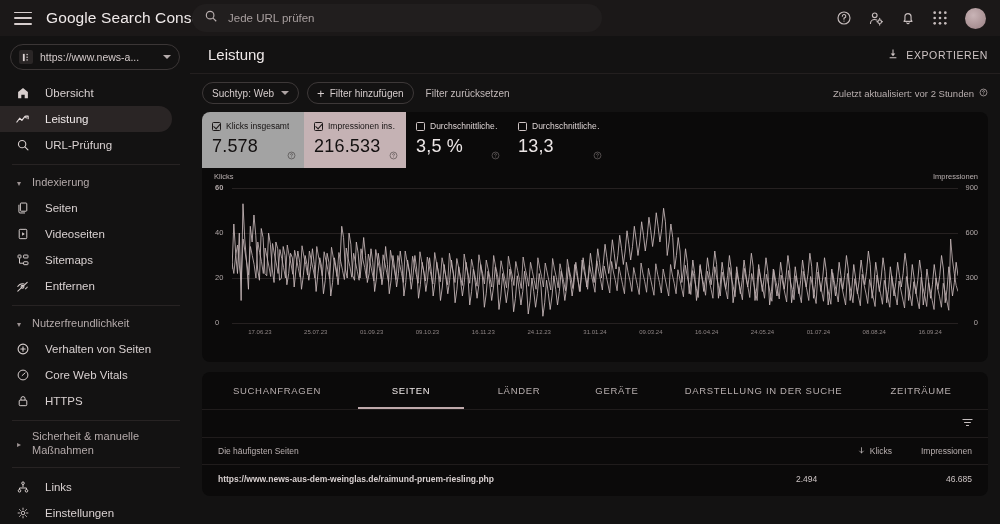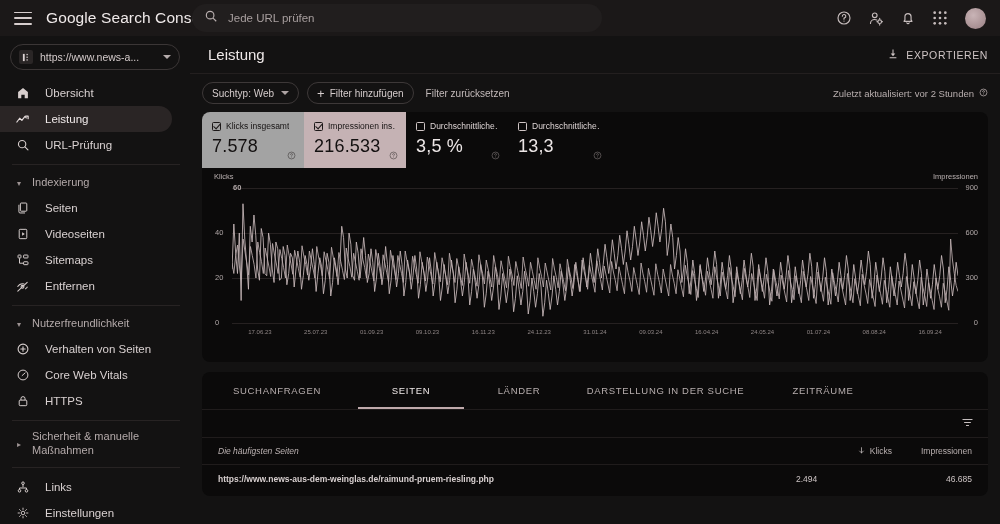--- a/index.html
+++ b/index.html
@@ -121,21 +121,21 @@
   .tablecard { margin: 10px 12px 0 12px; background: #0b0a0a; border-radius: 8px; height: 124px; overflow: hidden; }
   .tabs { display: flex; height: 38px; align-items: stretch; border-bottom: 1px solid #201c1c; }
   .tab { display: flex; align-items: center; justify-content: center; font-size: 9.5px; letter-spacing: .7px;
          color: #b7aeae; cursor: pointer; position: relative; padding: 0 14px; }
   .tab.active { color: #efe8e8; }
   .tab.active::after { content: ""; position: absolute; left: 6px; right: 6px; bottom: 0; height: 2px; background: #bfa9ab; }
   .filterrow { height: 28px; display: flex; align-items: center; justify-content: flex-end; padding-right: 14px;
                border-bottom: 1px solid #201c1c; }
   .thead { height: 27px; display: flex; align-items: center; font-size: 8.5px; color: #b9b0b0;
            border-bottom: 1px solid #201c1c; }
-  .thead .c1 { flex: 1; padding-left: 16px; font-style: italic; }
+  .thead .c1 { flex: 1; padding-left: 16px; }
   .thead .c2 { width: 96px; text-align: right; display: flex; align-items: center; justify-content: flex-end; gap: 4px; }
   .thead .c3 { width: 96px; text-align: right; padding-right: 16px; }
   .trow { height: 28px; display: flex; align-items: center; font-size: 8.5px; color: #cdc4c4; }
   .trow .c1 { flex: 1; padding-left: 16px; color: #d8d0d0; font-weight: bold; }
   .trow .c2 { width: 96px; }
   .trow .c3 { width: 96px; text-align: right; padding-right: 16px; }
 </style>
 </head>
 <body>
 
@@ -471,21 +471,21 @@
             <div class="gridline" style="top: 20px;"></div>
           </div>
         <svg class="lines" id="chart-svg" width="726" height="157">
             <path d="M0.00 101.00 L1.83 56.00 L3.66 85.25 L5.49 105.50 L7.31 65.00 L9.14 132.50 L10.97 35.75 L12.80 71.75 L14.63 94.25 L16.46 121.25 L18.29 58.25 L20.12 74.00 L21.94 47.00 L23.77 67.25 L25.60 101.00 L27.43 112.25 L29.26 60.50 L31.09 69.50 L32.92 105.50 L34.75 107.75 L36.57 65.00 L38.40 76.25 L40.23 101.00 L42.06 114.50 L43.89 74.00 L45.72 80.75 L47.55 112.25 L49.38 110.00 L51.20 78.50 L53.03 87.50 L54.86 116.75 L56.69 105.50 L58.52 85.25 L60.35 89.75 L62.18 119.00 L64.01 101.00 L65.83 83.00 L67.66 94.25 L69.49 121.25 L71.32 107.75 L73.15 87.50 L74.98 96.50 L76.81 112.25 L78.63 98.75 L80.46 80.75 L82.29 96.50 L84.12 123.50 L85.95 105.50 L87.78 89.75 L89.61 98.75 L91.44 125.75 L93.26 112.25 L95.09 85.25 L96.92 94.25 L98.75 128.00 L100.58 114.50 L102.41 89.75 L104.24 101.00 L106.07 116.75 L107.89 96.50 L109.72 58.25 L111.55 69.50 L113.38 101.00 L115.21 110.00 L117.04 65.00 L118.87 76.25 L120.70 107.75 L122.52 112.25 L124.35 74.00 L126.18 85.25 L128.01 110.00 L129.84 92.00 L131.67 69.50 L133.50 87.50 L135.32 114.50 L137.15 105.50 L138.98 80.75 L140.81 94.25 L142.64 123.50 L144.47 110.00 L146.30 85.25 L148.13 98.75 L149.95 116.75 L151.78 103.25 L153.61 78.50 L155.44 96.50 L157.27 125.75 L159.10 112.25 L160.93 87.50 L162.76 101.00 L164.58 119.00 L166.41 105.50 L168.24 83.00 L170.07 96.50 L171.90 128.00 L173.73 114.50 L175.56 92.00 L177.39 103.25 L179.21 121.25 L181.04 107.75 L182.87 87.50 L184.70 101.00 L186.53 130.25 L188.36 116.75 L190.19 94.25 L192.02 105.50 L193.84 123.50 L195.67 110.00 L197.50 89.75 L199.33 103.25 L201.16 128.00 L202.99 114.50 L204.82 94.25 L206.64 107.75 L208.47 132.50 L210.30 119.00 L212.13 96.50 L213.96 110.00 L215.79 125.75 L217.62 112.25 L219.45 92.00 L221.27 105.50 L223.10 134.75 L224.93 121.25 L226.76 98.75 L228.59 112.25 L230.42 128.00 L232.25 114.50 L234.08 94.25 L235.90 107.75 L237.73 137.00 L239.56 123.50 L241.39 101.00 L243.22 114.50 L245.05 130.25 L246.88 116.75 L248.71 96.50 L250.53 110.00 L252.36 139.25 L254.19 125.75 L256.02 103.25 L257.85 116.75 L259.68 132.50 L261.51 119.00 L263.34 98.75 L265.16 112.25 L266.99 141.50 L268.82 128.00 L270.65 105.50 L272.48 119.00 L274.31 134.75 L276.14 121.25 L277.96 101.00 L279.79 114.50 L281.62 143.75 L283.45 130.25 L285.28 107.75 L287.11 121.25 L288.94 137.00 L290.77 123.50 L292.59 103.25 L294.42 116.75 L296.25 146.00 L298.08 132.50 L299.91 110.00 L301.74 123.50 L303.57 139.25 L305.40 125.75 L307.22 105.50 L309.05 119.00 L310.88 148.25 L312.71 134.75 L314.54 112.25 L316.37 125.75 L318.20 141.50 L320.03 128.00 L321.85 107.75 L323.68 121.25 L325.51 137.00 L327.34 123.50 L329.17 103.25 L331.00 116.75 L332.83 132.50 L334.65 119.00 L336.48 98.75 L338.31 112.25 L340.14 128.00 L341.97 114.50 L343.80 94.25 L345.63 107.75 L347.46 123.50 L349.28 110.00 L351.11 89.75 L352.94 103.25 L354.77 119.00 L356.60 105.50 L358.43 85.25 L360.26 98.75 L362.09 114.50 L363.91 101.00 L365.74 80.75 L367.57 94.25 L369.40 110.00 L371.23 96.50 L373.06 76.25 L374.89 89.75 L376.72 105.50 L378.54 92.00 L380.37 71.75 L382.20 85.25 L384.03 101.00 L385.86 87.50 L387.69 67.25 L389.52 80.75 L391.35 96.50 L393.17 83.00 L395.00 62.75 L396.83 76.25 L398.66 92.00 L400.49 78.50 L402.32 58.25 L404.15 71.75 L405.97 87.50 L407.80 74.00 L409.63 53.75 L411.46 67.25 L413.29 83.00 L415.12 69.50 L416.95 49.25 L418.78 62.75 L420.60 78.50 L422.43 65.00 L424.26 44.75 L426.09 58.25 L427.92 74.00 L429.75 60.50 L431.58 40.25 L433.41 53.75 L435.23 87.50 L437.06 74.00 L438.89 56.00 L440.72 69.50 L442.55 101.00 L444.38 87.50 L446.21 69.50 L448.04 83.00 L449.86 114.50 L451.69 101.00 L453.52 80.75 L455.35 94.25 L457.18 125.75 L459.01 112.25 L460.84 92.00 L462.66 105.50 L464.49 132.50 L466.32 119.00 L468.15 96.50 L469.98 110.00 L471.81 123.50 L473.64 110.00 L475.47 89.75 L477.29 103.25 L479.12 116.75 L480.95 103.25 L482.78 83.00 L484.61 96.50 L486.44 130.25 L488.27 116.75 L490.10 94.25 L491.92 107.75 L493.75 121.25 L495.58 107.75 L497.41 87.50 L499.24 101.00 L501.07 134.75 L502.90 121.25 L504.73 98.75 L506.55 112.25 L508.38 125.75 L510.21 112.25 L512.04 92.00 L513.87 105.50 L515.70 119.00 L517.53 105.50 L519.36 85.25 L521.18 98.75 L523.01 132.50 L524.84 119.00 L526.67 96.50 L528.50 110.00 L530.33 123.50 L532.16 110.00 L533.98 89.75 L535.81 103.25 L537.64 137.00 L539.47 123.50 L541.30 101.00 L543.13 114.50 L544.96 128.00 L546.79 114.50 L548.61 94.25 L550.44 107.75 L552.27 121.25 L554.10 107.75 L555.93 87.50 L557.76 101.00 L559.59 134.75 L561.42 121.25 L563.24 98.75 L565.07 112.25 L566.90 125.75 L568.73 112.25 L570.56 92.00 L572.39 105.50 L574.22 119.00 L576.05 105.50 L577.87 85.25 L579.70 98.75 L581.53 130.25 L583.36 116.75 L585.19 94.25 L587.02 107.75 L588.85 123.50 L590.68 110.00 L592.50 89.75 L594.33 103.25 L596.16 137.00 L597.99 123.50 L599.82 101.00 L601.65 114.50 L603.48 128.00 L605.30 114.50 L607.13 94.25 L608.96 107.75 L610.79 121.25 L612.62 107.75 L614.45 87.50 L616.28 101.00 L618.11 132.50 L619.93 119.00 L621.76 96.50 L623.59 110.00 L625.42 125.75 L627.25 112.25 L629.08 92.00 L630.91 105.50 L632.74 116.75 L634.56 103.25 L636.39 83.00 L638.22 96.50 L640.05 130.25 L641.88 116.75 L643.71 94.25 L645.54 107.75 L647.37 123.50 L649.19 110.00 L651.02 89.75 L652.85 103.25 L654.68 134.75 L656.51 121.25 L658.34 98.75 L660.17 112.25 L661.99 128.00 L663.82 114.50 L665.65 94.25 L667.48 107.75 L669.31 119.00 L671.14 105.50 L672.97 85.25 L674.80 98.75 L676.62 132.50 L678.45 119.00 L680.28 96.50 L682.11 110.00 L683.94 125.75 L685.77 112.25 L687.60 92.00 L689.43 105.50 L691.25 137.00 L693.08 123.50 L694.91 101.00 L696.74 114.50 L698.57 130.25 L700.40 116.75 L702.23 96.50 L704.06 110.00 L705.88 121.25 L707.71 107.75 L709.54 87.50 L711.37 101.00 L713.20 134.75 L715.03 121.25 L716.86 98.75 L718.69 112.25 L720.51 128.00 L722.34 114.50 L724.17 94.25 L726.00 107.75 " fill="none" stroke="#cbbcbd" stroke-width="0.85" stroke-linejoin="round"></path>
             <path d="M0.00 95.00 L1.84 105.50 L3.69 87.50 L5.53 77.00 L7.37 98.00 L9.21 111.50 L11.06 71.00 L12.90 83.00 L14.74 95.00 L16.58 107.00 L18.43 78.50 L20.27 87.50 L22.11 96.50 L23.95 110.00 L25.80 74.00 L27.64 84.50 L29.48 93.50 L31.32 105.50 L33.17 80.00 L35.01 89.00 L36.85 98.00 L38.70 108.50 L40.54 75.50 L42.38 86.00 L44.22 95.00 L46.07 105.50 L47.91 81.50 L49.75 90.50 L51.59 99.50 L53.44 110.00 L55.28 77.00 L57.12 87.50 L58.96 95.75 L60.81 106.25 L62.65 82.25 L64.49 91.25 L66.34 100.25 L68.18 109.25 L70.02 77.75 L71.86 88.25 L73.71 96.50 L75.55 107.00 L77.39 83.00 L79.23 92.00 L81.08 101.00 L82.92 110.00 L84.76 78.50 L86.60 89.00 L88.45 97.25 L90.29 107.75 L92.13 83.75 L93.97 92.75 L95.82 101.75 L97.66 110.75 L99.50 79.25 L101.35 89.75 L103.19 98.00 L105.03 108.50 L106.87 84.50 L108.72 93.50 L110.56 102.50 L112.40 111.50 L114.24 80.00 L116.09 90.50 L117.93 98.75 L119.77 109.25 L121.61 85.25 L123.46 94.25 L125.30 103.25 L127.14 112.25 L128.98 80.75 L130.83 91.25 L132.67 99.50 L134.51 110.00 L136.36 86.00 L138.20 95.00 L140.04 104.00 L141.88 113.00 L143.73 81.50 L145.57 92.00 L147.41 100.25 L149.25 110.75 L151.10 86.75 L152.94 95.75 L154.78 104.75 L156.62 113.75 L158.47 82.25 L160.31 92.75 L162.15 101.00 L163.99 111.50 L165.84 87.50 L167.68 96.50 L169.52 105.50 L171.37 114.50 L173.21 83.00 L175.05 93.50 L176.89 101.75 L178.74 112.25 L180.58 88.25 L182.42 97.25 L184.26 106.25 L186.11 115.25 L187.95 83.75 L189.79 94.25 L191.63 102.50 L193.48 113.00 L195.32 89.00 L197.16 98.00 L199.01 107.00 L200.85 116.00 L202.69 84.50 L204.53 95.00 L206.38 103.25 L208.22 113.75 L210.06 89.75 L211.90 98.75 L213.75 107.75 L215.59 116.75 L217.43 85.25 L219.27 95.75 L221.12 104.00 L222.96 114.50 L224.80 90.50 L226.64 99.50 L228.49 108.50 L230.33 117.50 L232.17 86.00 L234.02 96.50 L235.86 104.75 L237.70 115.25 L239.54 91.25 L241.39 100.25 L243.23 109.25 L245.07 118.25 L246.91 86.75 L248.76 97.25 L250.60 105.50 L252.44 116.00 L254.28 92.00 L256.13 101.00 L257.97 110.00 L259.81 119.00 L261.65 87.50 L263.50 98.00 L265.34 106.25 L267.18 116.75 L269.03 92.75 L270.87 101.75 L272.71 110.75 L274.55 119.75 L276.40 88.25 L278.24 98.75 L280.08 107.00 L281.92 117.50 L283.77 93.50 L285.61 102.50 L287.45 111.50 L289.29 120.50 L291.14 89.00 L292.98 99.50 L294.82 107.75 L296.66 118.25 L298.51 94.25 L300.35 103.25 L302.19 112.25 L304.04 121.25 L305.88 89.75 L307.72 100.25 L309.56 108.50 L311.41 119.00 L313.25 95.00 L315.09 104.00 L316.93 113.00 L318.78 122.00 L320.62 90.50 L322.46 101.00 L324.30 109.25 L326.15 119.75 L327.99 95.75 L329.83 104.75 L331.68 113.75 L333.52 122.75 L335.36 91.25 L337.20 101.75 L339.05 110.00 L340.89 120.50 L342.73 96.50 L344.57 105.50 L346.42 114.50 L348.26 123.50 L350.10 92.00 L351.94 102.50 L353.79 110.75 L355.63 121.25 L357.47 97.25 L359.31 106.25 L361.16 115.25 L363.00 124.25 L364.84 92.75 L366.69 103.25 L368.53 111.50 L370.37 122.00 L372.21 98.00 L374.06 107.00 L375.90 116.00 L377.74 125.00 L379.58 93.50 L381.43 104.00 L383.27 112.25 L385.11 122.75 L386.95 98.75 L388.80 107.75 L390.64 116.75 L392.48 125.75 L394.32 94.25 L396.17 104.75 L398.01 113.00 L399.85 123.50 L401.70 99.50 L403.54 108.50 L405.38 117.50 L407.22 126.50 L409.07 95.00 L410.91 105.50 L412.75 113.75 L414.59 124.25 L416.44 100.25 L418.28 109.25 L420.12 118.25 L421.96 127.25 L423.81 95.75 L425.65 106.25 L427.49 114.50 L429.34 125.00 L431.18 101.00 L433.02 110.00 L434.86 119.00 L436.71 128.00 L438.55 96.50 L440.39 107.00 L442.23 115.25 L444.08 125.75 L445.92 101.75 L447.76 110.75 L449.60 119.75 L451.45 128.75 L453.29 97.25 L455.13 107.75 L456.97 116.00 L458.82 126.50 L460.66 102.50 L462.50 111.50 L464.35 120.50 L466.19 129.50 L468.03 98.00 L469.87 108.50 L471.72 116.75 L473.56 127.25 L475.40 103.25 L477.24 112.25 L479.09 121.25 L480.93 130.25 L482.77 98.75 L484.61 109.25 L486.46 117.50 L488.30 128.00 L490.14 104.00 L491.98 113.00 L493.83 122.00 L495.67 131.00 L497.51 99.50 L499.36 110.00 L501.20 118.25 L503.04 128.75 L504.88 104.75 L506.73 113.75 L508.57 122.75 L510.41 131.75 L512.25 100.25 L514.10 110.75 L515.94 119.00 L517.78 129.50 L519.62 105.50 L521.47 114.50 L523.31 123.50 L525.15 132.50 L526.99 101.00 L528.84 111.50 L530.68 119.75 L532.52 130.25 L534.37 106.25 L536.21 115.25 L538.05 124.25 L539.89 133.25 L541.74 101.75 L543.58 112.25 L545.42 120.50 L547.26 131.00 L549.11 107.00 L550.95 116.00 L552.79 125.00 L554.63 134.00 L556.48 102.50 L558.32 113.00 L560.16 121.25 L562.01 131.75 L563.85 107.75 L565.69 116.75 L567.53 125.75 L569.38 134.75 L571.22 103.25 L573.06 113.75 L574.90 122.00 L576.75 132.50 L578.59 108.50 L580.43 117.50 L582.27 126.50 L584.12 135.50 L585.96 104.00 L587.80 114.50 L589.64 122.75 L591.49 133.25 L593.33 109.25 L595.17 118.25 L597.02 127.25 L598.86 136.25 L600.70 104.75 L602.54 115.25 L604.39 123.50 L606.23 134.00 L608.07 110.00 L609.91 119.00 L611.76 128.00 L613.60 137.00 L615.44 105.50 L617.28 116.00 L619.13 124.25 L620.97 134.75 L622.81 110.75 L624.65 119.75 L626.50 128.75 L628.34 137.75 L630.18 106.25 L632.03 116.75 L633.87 125.00 L635.71 135.50 L637.55 111.50 L639.40 120.50 L641.24 129.50 L643.08 138.50 L644.92 107.00 L646.77 117.50 L648.61 125.75 L650.45 136.25 L652.29 112.25 L654.14 121.25 L655.98 130.25 L657.82 139.25 L659.66 107.75 L661.51 118.25 L663.35 126.50 L665.19 137.00 L667.04 113.00 L668.88 122.00 L670.72 131.00 L672.56 140.00 L674.41 108.50 L676.25 119.00 L678.09 127.25 L679.93 137.75 L681.78 113.75 L683.62 122.75 L685.46 131.75 L687.30 140.75 L689.15 109.25 L690.99 119.75 L692.83 128.00 L694.68 138.50 L696.52 114.50 L698.36 123.50 L700.20 132.50 L702.05 141.50 L703.89 110.00 L705.73 120.50 L707.57 128.75 L709.42 139.25 L711.26 115.25 L713.10 124.25 L714.94 133.25 L716.79 142.25 L718.63 71.00 L720.47 92.00 L722.31 105.50 L724.16 117.50 L726.00 123.50 " fill="none" stroke="#bfb0b1" stroke-width="0.85" stroke-linejoin="round"></path>
           </svg>
         <div id="yticks-left">
             <div class="ytick" style="left: 13px; top: 150px;">0</div>
             <div class="ytick" style="left: 13px; top: 105px;">20</div>
             <div class="ytick" style="left: 13px; top: 60px;">40</div>
-            <div class="ytick" style="left: 31px; top: 15px; font-weight: bold;">60</div>
+            <div class="ytick" style="left: 13px; top: 15px; font-weight: bold;">60</div>
           </div>
         <div id="yticks-right">
             <div class="ytick" style="right: 10px; top: 150px;">0</div>
             <div class="ytick" style="right: 10px; top: 105px;">300</div>
             <div class="ytick" style="right: 10px; top: 60px;">600</div>
             <div class="ytick" style="right: 10px; top: 15px;">900</div>
           </div>
         <div id="xticks">
             <div class="xtick" style="left: 57.9231px; top: 161px;">17.06.23</div>
             <div class="xtick" style="left: 113.769px; top: 161px;">25.07.23</div>
@@ -502,20 +502,21 @@
             <div class="xtick" style="left: 728.077px; top: 161px;">16.09.24</div>
           </div>
       </div>
     </div>
 
     <div class="tablecard">
       <div class="tabs" id="tabs">
           <div class="tab" style="width: 150px;">SUCHANFRAGEN</div>
           <div class="tab active" style="width: 118px;">SEITEN</div>
           <div class="tab" style="width: 98px;">LÄNDER</div>
+          <div class="tab" style="width: 98px;">GERÄTE</div>
           <div class="tab" style="width: 195px;">DARSTELLUNG IN DER SUCHE</div>
           <div class="tab" style="width: 120px;">ZEITRÄUME</div>
         </div>
       <div class="filterrow">
         <span>
           <svg width="13" height="13" viewBox="0 0 24 24" fill="none" stroke="#cec5c5" stroke-width="1.8" stroke-linecap="round">
             <line x1="3.5" y1="6.5" x2="20.5" y2="6.5"></line>
               <line x1="6.5" y1="12" x2="17.5" y2="12"></line>
               <line x1="10" y1="17.5" x2="14" y2="17.5"></line>
           </svg>

